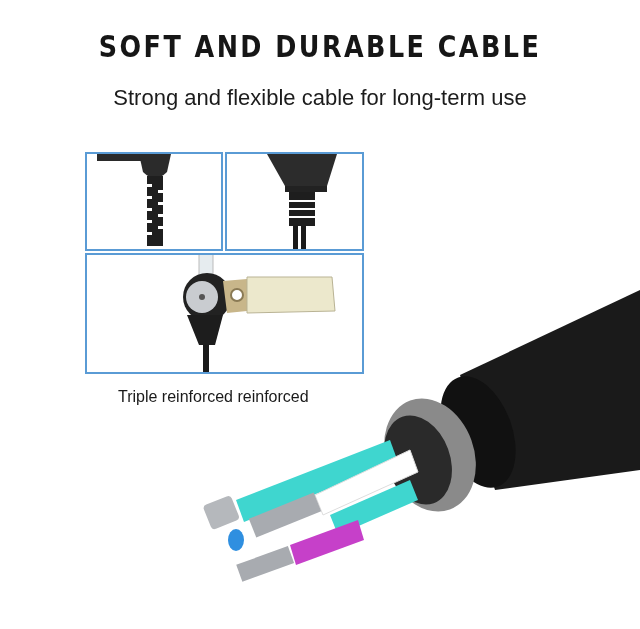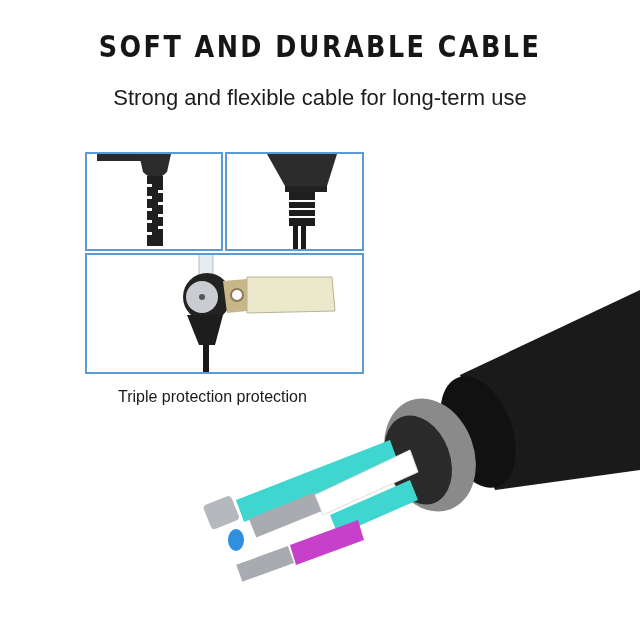--- a/index.html
+++ b/index.html
@@ -60,21 +60,21 @@
     <circle cx="115" cy="42" r="16" fill="#c9ccd0"></circle>
     <circle cx="115" cy="42" r="3" fill="#555"></circle>
     <path d="M100 60 L136 60 L128 90 L112 90 Z" fill="#1d1d1d"></path>
     <rect x="116" y="90" width="6" height="27" fill="#1a1a1a"></rect>
     <path d="M136 26 L160 24 L160 56 L140 58 Z" fill="#c8b68a"></path>
     <circle cx="150" cy="40" r="6" fill="#fff" stroke="#8a7a55" stroke-width="2"></circle>
     <path d="M160 22 L245 22 L248 56 L160 58 Z" fill="#ece8cc" stroke="#b9b394"></path>
   </svg>
 </div>
 
-<div class="caption">Triple protection protection</div>
+<div class="caption">Triple reinforced reinforced</div>
 
 <svg class="scene" width="640" height="629">
 
   <path d="M460 375 L640 290 L640 470 L495 490 Z" fill="#1a1a1a"></path>
   <ellipse cx="478" cy="432" rx="34" ry="58" transform="rotate(-20 478 432)" fill="#111"></ellipse>
 
   <ellipse cx="430" cy="455" rx="44" ry="58" transform="rotate(-20 430 455)" fill="#8a8a8a"></ellipse>
   <ellipse cx="418" cy="460" rx="32" ry="46" transform="rotate(-20 418 460)" fill="#2a2a2a"></ellipse>
 
   <path d="M390 440 L236 500 L244 522 L398 462 Z" fill="#3fd6cf"></path>

